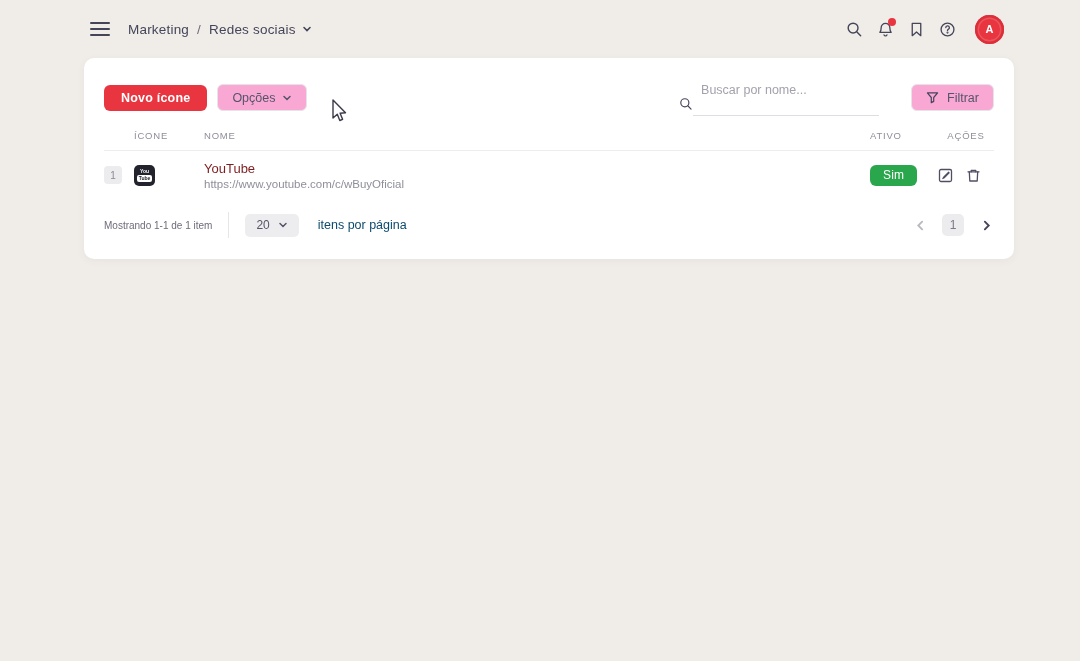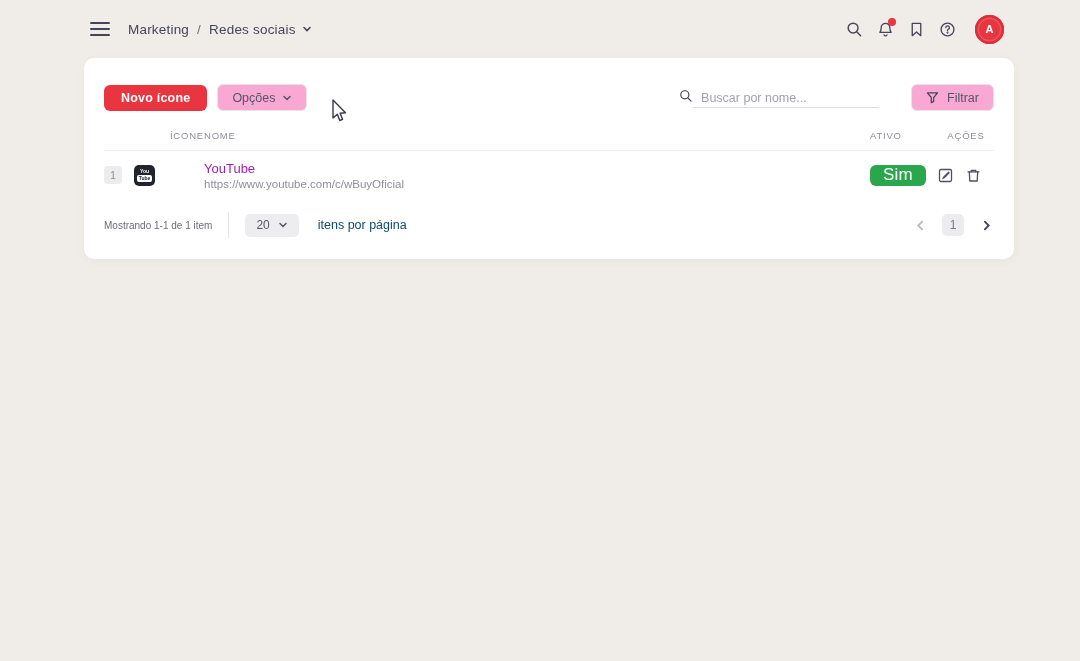--- a/index.html
+++ b/index.html
@@ -48,50 +48,50 @@
   }
   .btn-outline {
     background:#f9a8d4; color:#55556a; border:1px solid #e4e4e9; height:27px; padding:0 14px; gap:7px;
   }
   .btn-options { margin-left:10px; }
   .search-group { margin-left:auto; display:flex; align-items:flex-end; width:200px; }
   .search-group svg { width:14px; height:14px; flex:none; margin-bottom:5px; color:#45455a; }
   .search-input {
     border:none; outline:none; border-bottom:1px solid #dddde3;
     font-family:inherit; font-size:12.5px; color:#55556a;
-    padding:4px 2px 2px 8px; width:100%; background:transparent;
+    padding:4px 2px 18px 8px; width:100%; background:transparent;
   }
   .search-input::placeholder { color:#a2a2ad; }
   .btn-filter { margin-left:32px; gap:8px; }
   .btn-filter svg { width:13px; height:13px; }
   
   .thead { display:flex; align-items:center; margin-top:19px; padding-bottom:9px; border-bottom:1px solid #ededf0; }
   .th { font-size:9.5px; color:#8e8e9b; letter-spacing:.8px; }
   .col-index { width:30px; }
-  .col-icon  { width:70px;text-align:right; }
+  .col-icon  { width:70px; }
   .col-name  { flex:1; }
   .col-active{ width:68px; }
   .col-actions{ width:56px;text-align:center; }
   .trow { display:flex; align-items:center; height:48px; }
   .index-badge {
     width:18px; height:18px; border-radius:4px; background:#ececee;
     color:#8b8b95; font-size:10px; display:flex; align-items:center; justify-content:center;
   }
   .yt-icon {
     width:21px; height:21px; background:#23232e; border-radius:5px;
     display:flex; flex-direction:column; align-items:center; justify-content:center; gap:1px;
     cursor:default;
   }
   .yt-top { color:#fff; font-size:5px; font-weight:bold; line-height:5px; }
   .yt-bottom { background:#fff; color:#23232e; font-size:5px; font-weight:bold; line-height:5px; border-radius:2px; padding:1px 2px; }
-  .name-main { font-size:13px; color:#a21caf; }
+  .name-main { font-size:13px; color:#7f1d1d; }
   .name-url  { font-size:11.5px; color:#8f8f9a; margin-top:2px; }
   .badge-active {
     display:inline-flex; align-items:center; justify-content:center;
-    background:#2aa64c; color:#fff; font-size:17px;
+    background:#2aa64c; color:#fff; font-size:12px;
     height:21px; padding:0 13px; border-radius:6px; letter-spacing:.2px;
   }
   .actions { display:flex; align-items:center; gap:13px; }
   .action-btn { width:15px; height:15px; color:#4f4f63; cursor:pointer; background:none; border:none; padding:0; display:flex; }
   .action-btn svg { width:15px; height:15px; }
   
   .pagination { display:flex; align-items:center; margin-top:13px; }
   .pg-summary { font-size:10px; color:#6d6d7c; }
   .pg-divider { width:1px; height:26px; background:#e6e6ea; margin:0 16px; }
   .pg-select {

